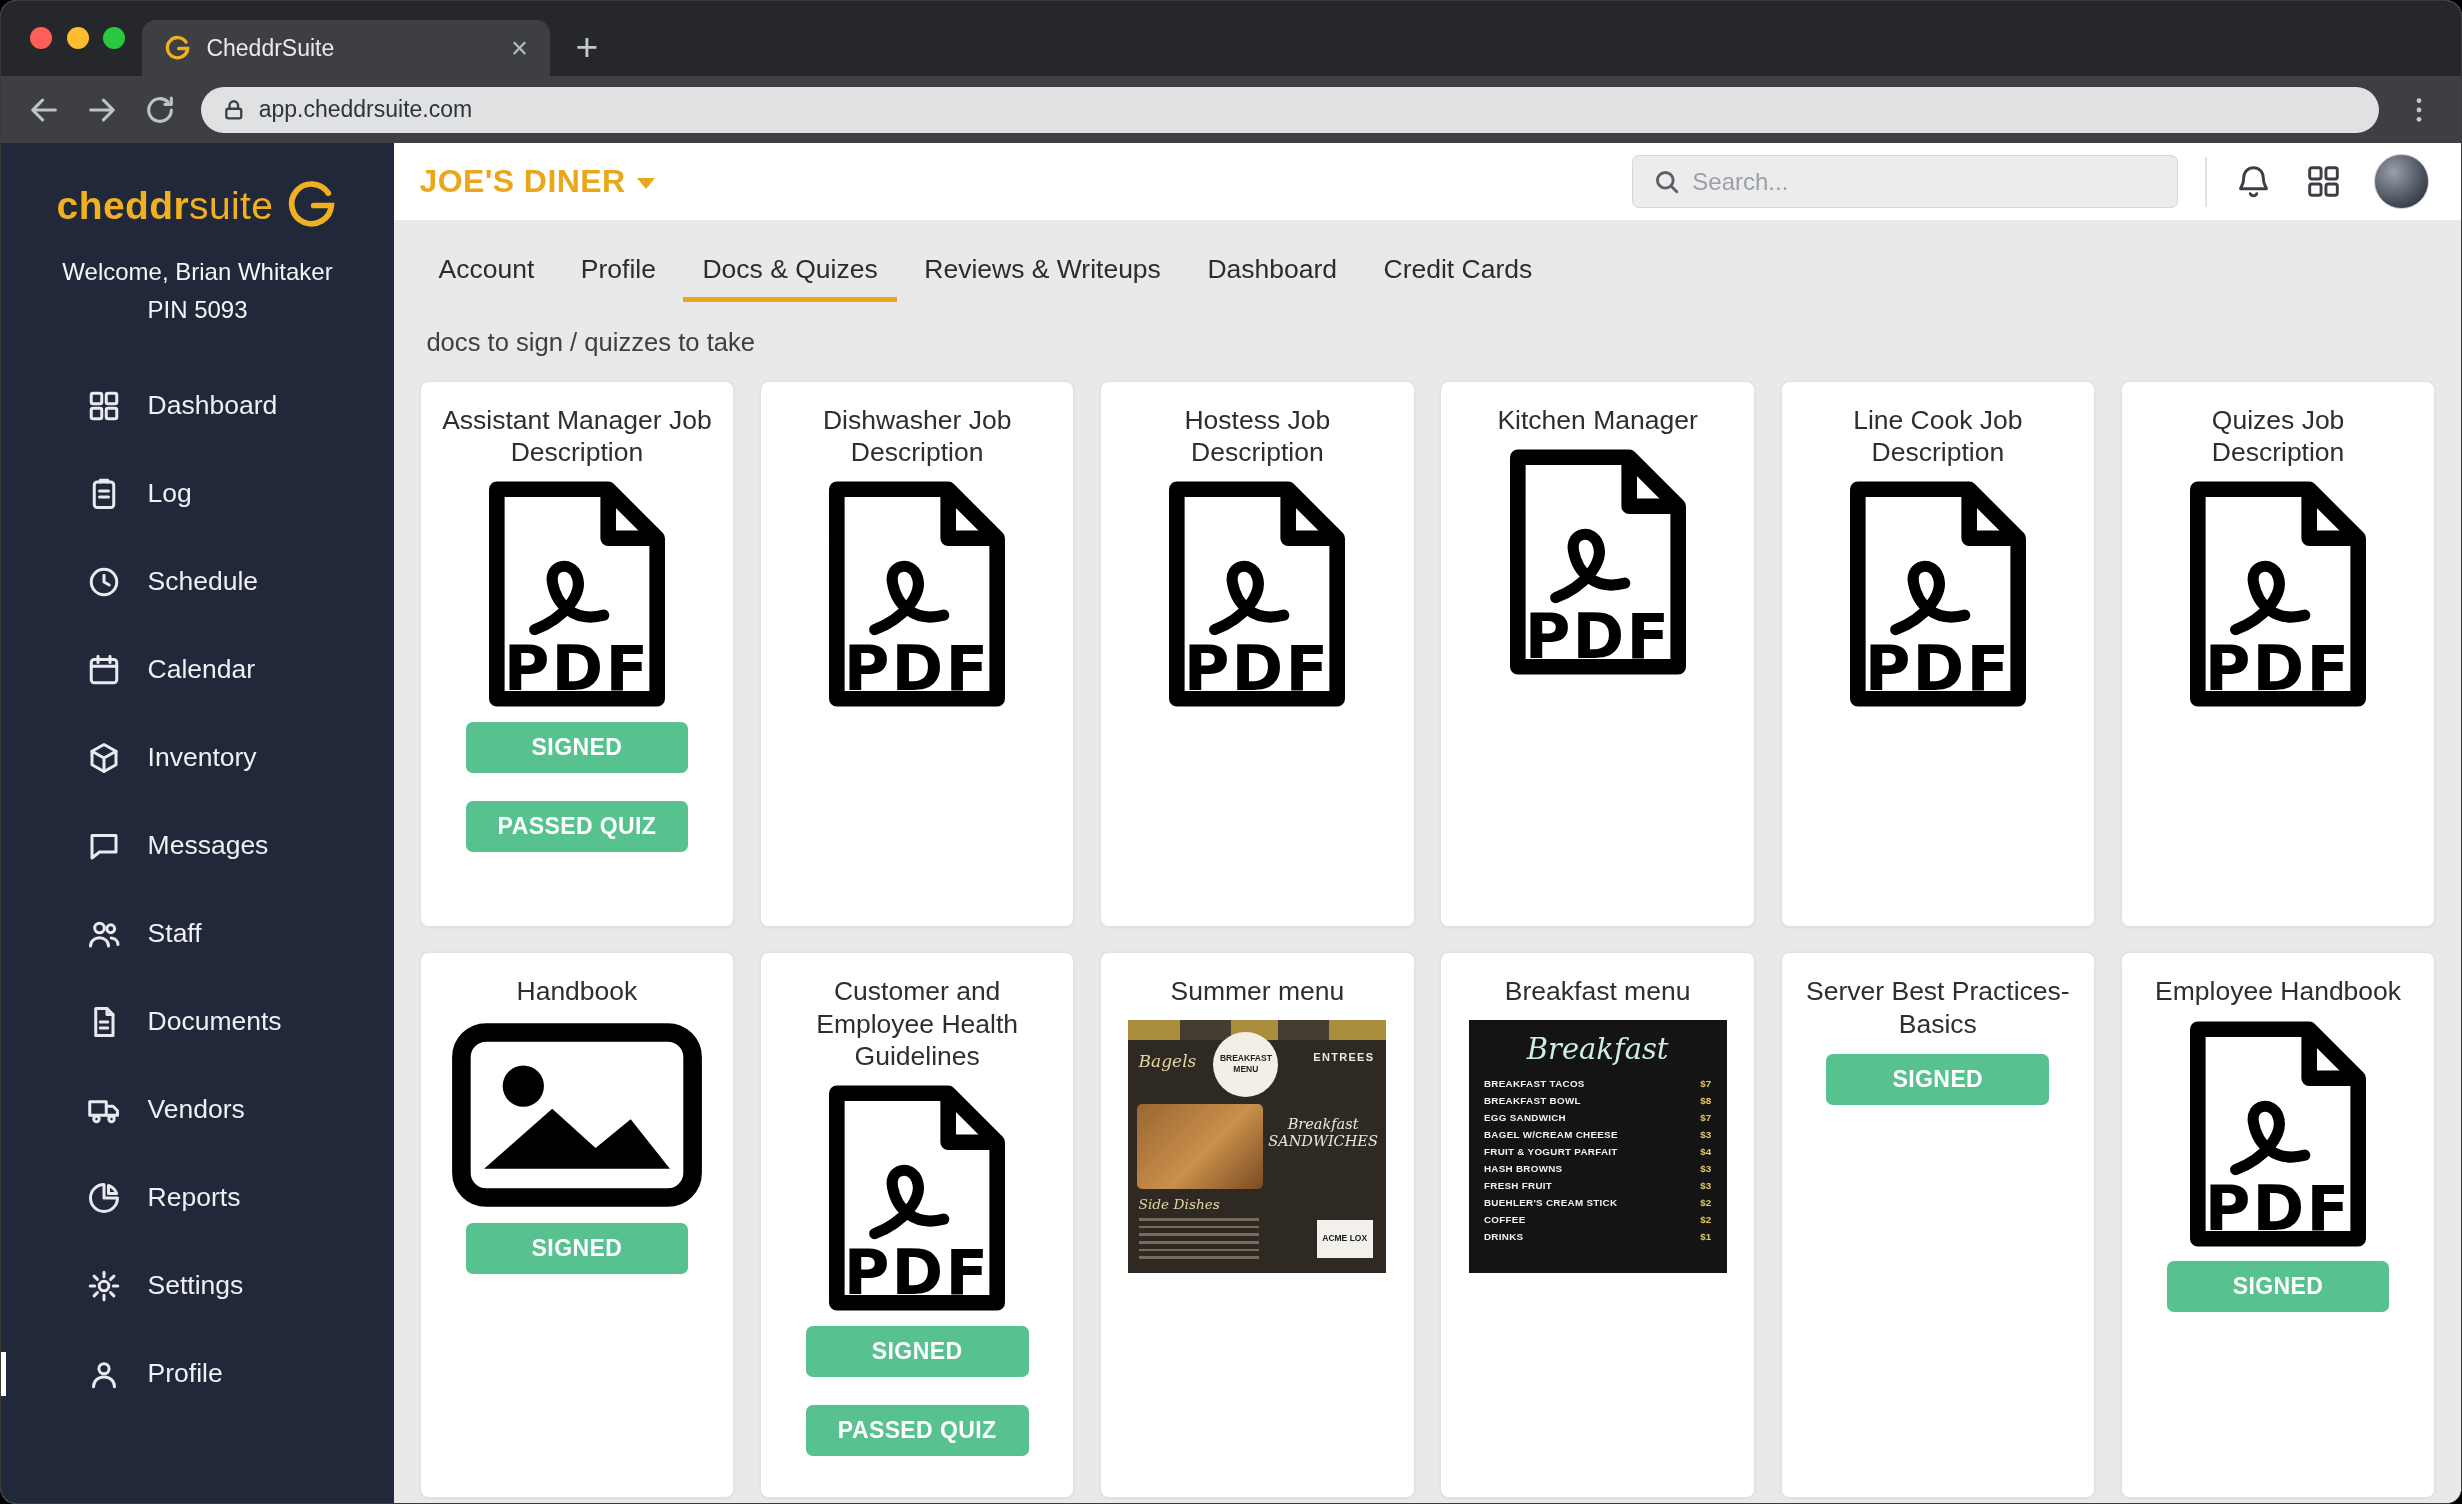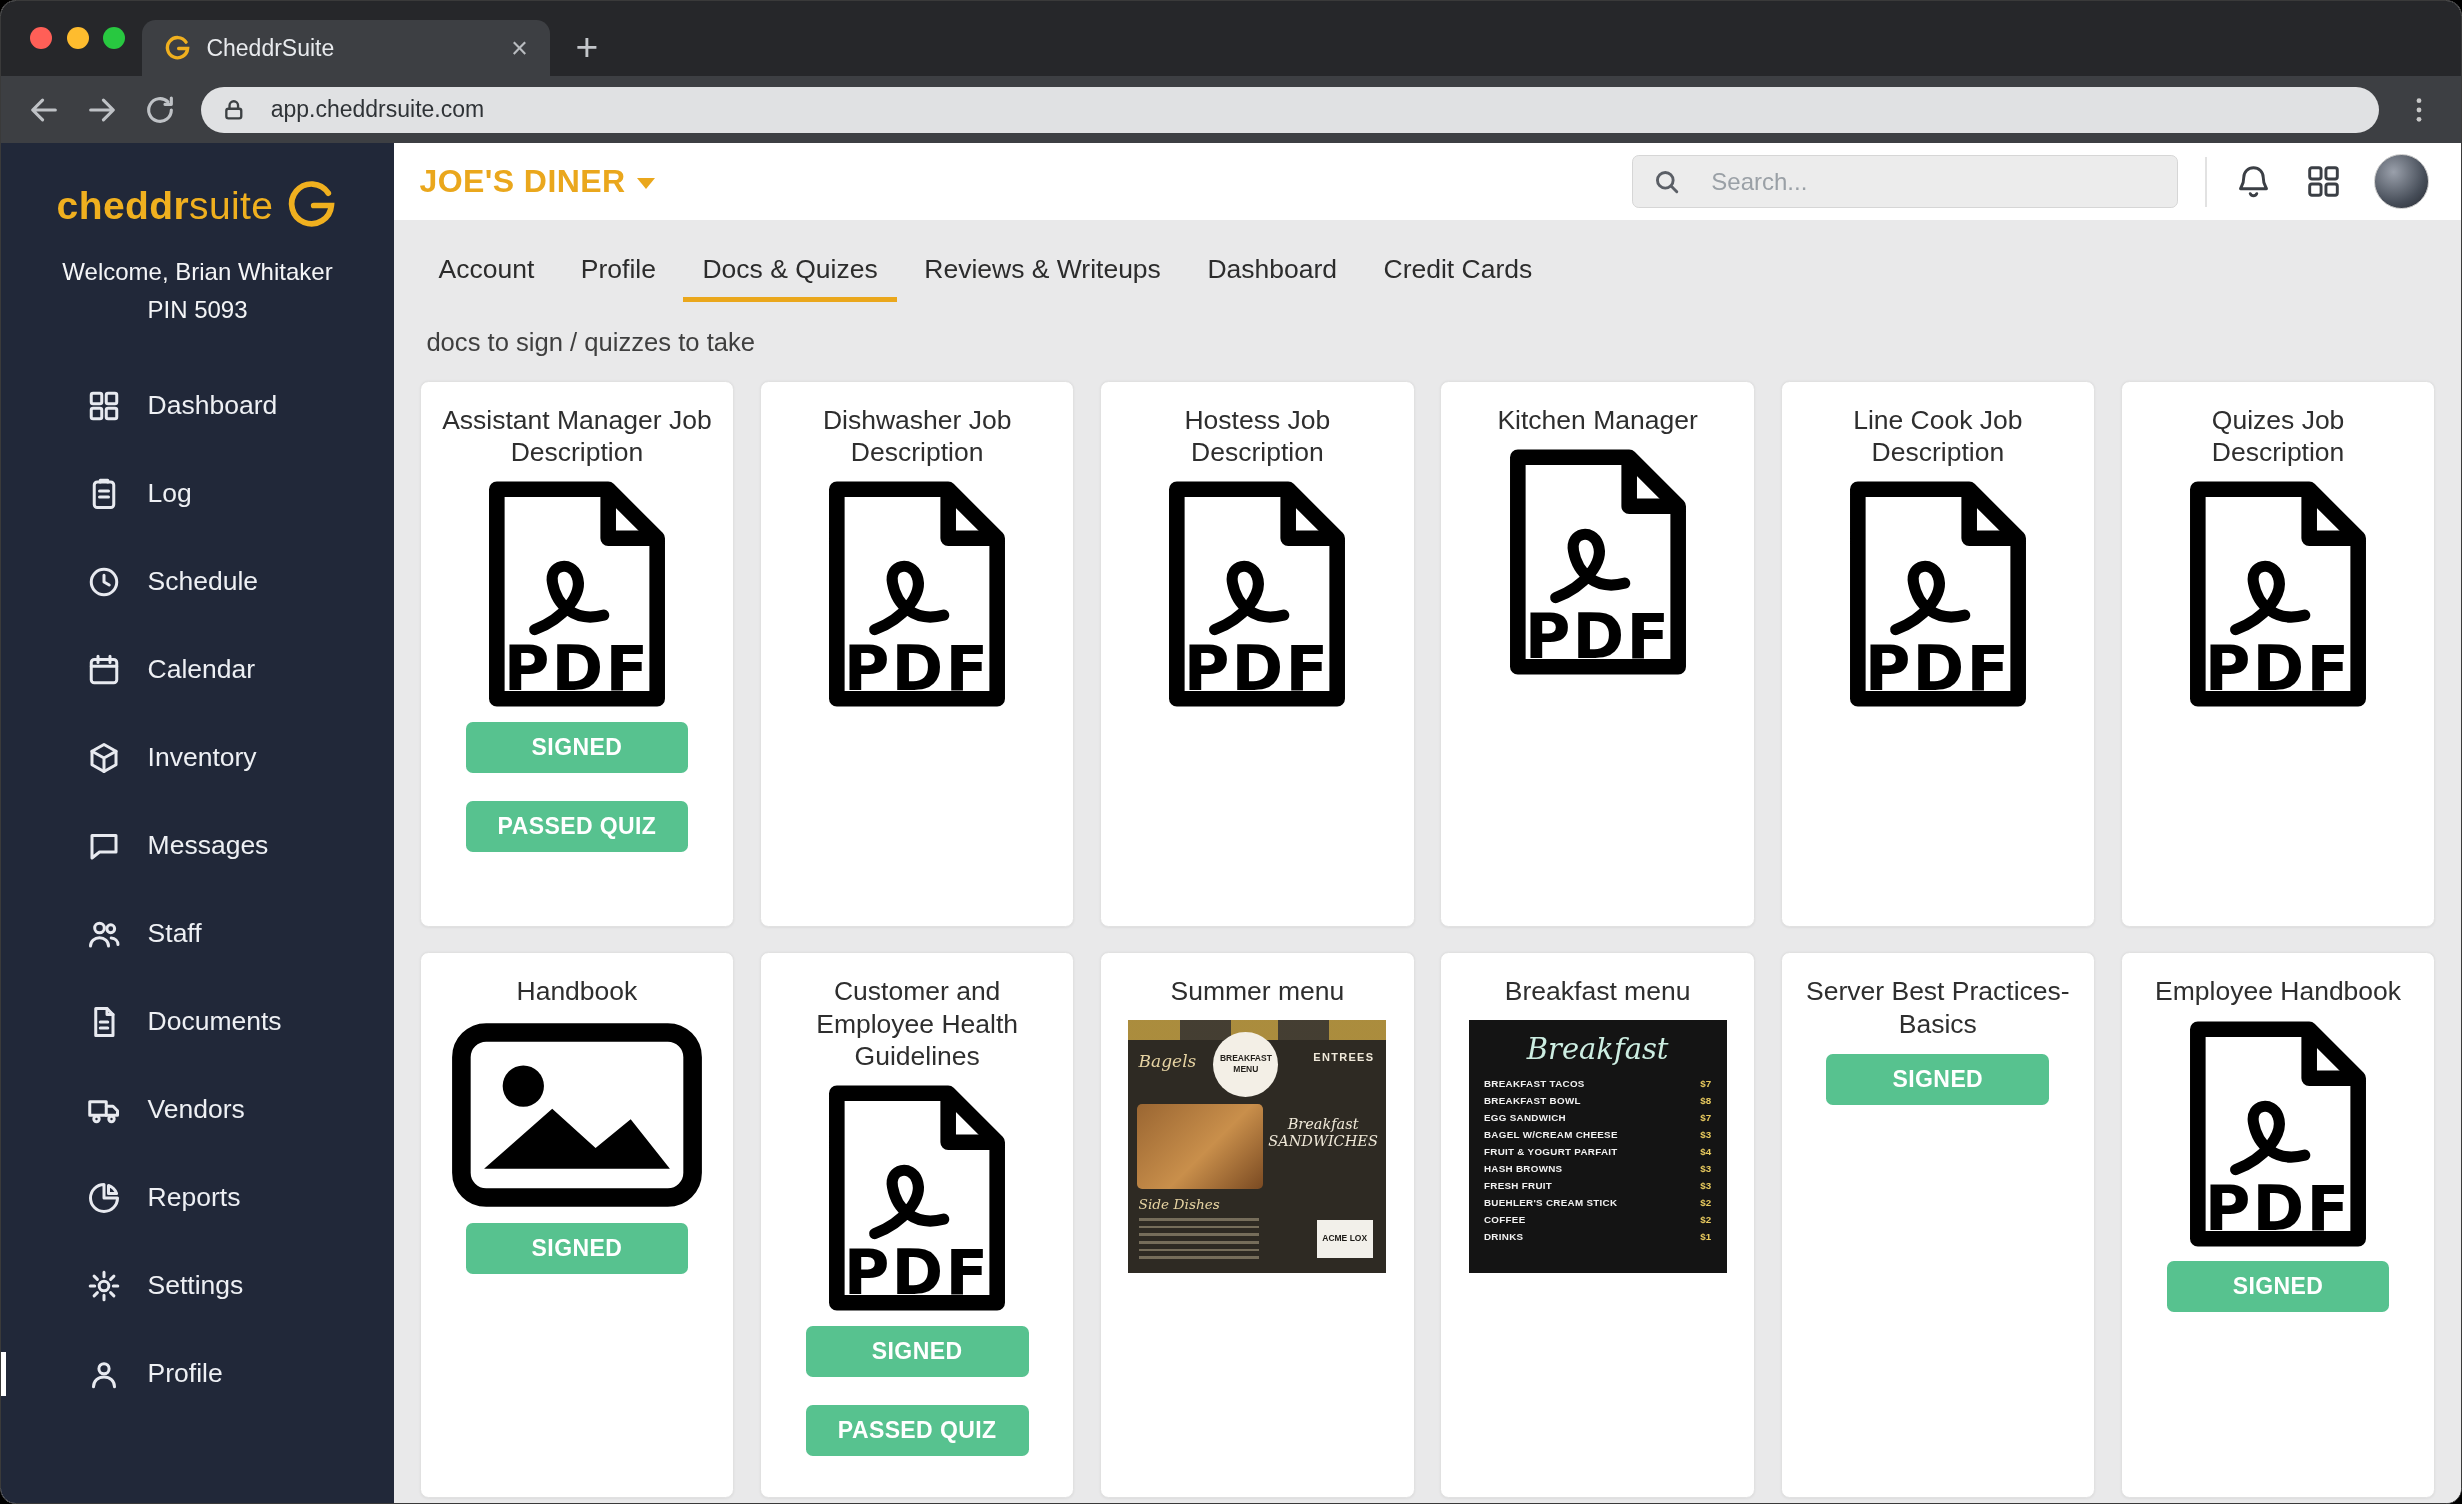--- a/index.html
+++ b/index.html
@@ -12,21 +12,21 @@
   .traffic { position:absolute; left:29px; top:25.6px; display:flex; gap:14.5px; }
   .dot { width:22px; height:22px; border-radius:50%; }
   .dot.red{background:#ff5f57}.dot.yellow{background:#febc2e}.dot.green{background:#28c840}
   .tab { margin-left:141px; width:408px; height:56px; background:#3d3f43; border-radius:13.7px 13.7px 0 0; display:flex; align-items:center; gap:15.4px; padding:0 22px; color:#e8eaed; font-size:23px; }
   .tab-title { flex:1; white-space:nowrap; overflow:hidden; }
   .tab-close { color:#b9bcc0; font-size:29px; line-height:1; }
   .favicon svg{ width:27px; height:27px; display:block; }
   .newtab { color:#c3c6ca; font-size:39px; margin:0 0 10.2px 25.6px; line-height:1; }
   .chrome-toolbar { height:67px; background:#3d3f43; display:flex; align-items:center; padding:0 25.6px; gap:24px; flex:0 0 auto; }
   .nav-btn svg { width:34px; height:34px; stroke:#bfc2c6; fill:none; stroke-width:2.2; stroke-linecap:round; stroke-linejoin:round; display:block; }
-  .omnibox { flex:1; height:46px; background:#e0e1e3; border-radius:23px; display:flex; align-items:center; gap:24px; padding:0 20.5px; color:#2f3337; font-size:23px; }
+  .omnibox { flex:1; height:46px; background:#e0e1e3; border-radius:23px; display:flex; align-items:center; gap:12px; padding:0 20.5px; color:#2f3337; font-size:23px; }
   .omnibox svg { width:25.6px; height:25.6px; stroke:#3c4043; fill:none; stroke-width:2.2; stroke-linecap:round; stroke-linejoin:round; }
   .kebab svg { width:32px; height:32px; display:block; }
 
   
   .app { flex:1; display:flex; min-height:0; }
   .sidebar { width:393px; background:#212839; color:#fff; flex:0 0 auto; }
   .logo { display:flex; align-items:center; justify-content:center; gap:12px; margin-top:36px; }
   .logo-text { font-size:39px; color:#f0b01f; letter-spacing:0.4px; font-weight:300; }
   .logo-text b { font-weight:700; }
   .logo-mark svg { width:53px; height:53px; display:block; }
@@ -34,21 +34,21 @@
   .pin { text-align:center; margin-top:10.2px; font-size:24px; color:#f4f5f7; }
   .nav { margin-top:38px; }
   .nav-item { position:relative; height:88px; display:flex; align-items:center; gap:25.6px; padding-left:85px; font-size:26.5px; font-weight:500; color:#eef0f4; cursor:pointer; }
   .nav-item.active::before { content:""; position:absolute; left:0; top:22px; width:5.1px; height:44px; background:#fff; }
   .nav-icon svg { width:36px; height:36px; fill:none; stroke:#e8eaf0; stroke-width:2; stroke-linecap:round; stroke-linejoin:round; display:block; }
 
   .main { flex:1; display:flex; flex-direction:column; min-width:0; }
   .topbar { height:77px; background:#fff; display:flex; align-items:center; padding:0 32px 0 25.6px; flex:0 0 auto; box-shadow:0 0.9px 0 #e0e0e0; }
   .biz { font-size:32px; font-weight:700; color:#eaa71c; letter-spacing:0.4px; display:flex; align-items:center; gap:12px; cursor:pointer; }
   .caret { width:0; height:0; border-left:9.4px solid transparent; border-right:9.4px solid transparent; border-top:11px solid #eaa71c; margin-top:4.3px; }
-  .search { margin-left:auto; width:546px; height:53px; background:#ececec; border:1.7px solid #d6d6d6; border-radius:6.8px; display:flex; align-items:center; gap:30px; padding:0 19px; }
+  .search { margin-left:auto; width:546px; height:53px; background:#ececec; border:1.7px solid #d6d6d6; border-radius:6.8px; display:flex; align-items:center; gap:11px; padding:0 19px; }
   .search svg { width:29px; height:29px; stroke:#5b5f66; fill:none; stroke-width:2.4; stroke-linecap:round; flex:0 0 auto; }
   .search input { border:none; background:transparent; outline:none; font-size:24px; color:#444; width:100%; font-family:inherit; }
   .search input::placeholder { color:#9aa0a6; }
   .tb-div { width:1.7px; height:50px; background:#e2e2e2; margin:0 27px; }
   .tb-icon { cursor:pointer; }
   .tb-icon svg { width:39px; height:39px; stroke:#3b3f45; fill:none; stroke-width:1.8; stroke-linecap:round; stroke-linejoin:round; display:block; }
   .tb-icon + .tb-icon { margin-left:31px; }
   .avatar { width:55px; height:55px; border-radius:50%; background:radial-gradient(circle at 35% 32%, #9aa0ab, #474e59 62%, #23272e); margin-left:31px; border:0.9px solid #c9c9c9; cursor:pointer; }
 
   .content { flex:1; background:#e9e9ea; padding:0 25.6px; overflow:hidden; }

